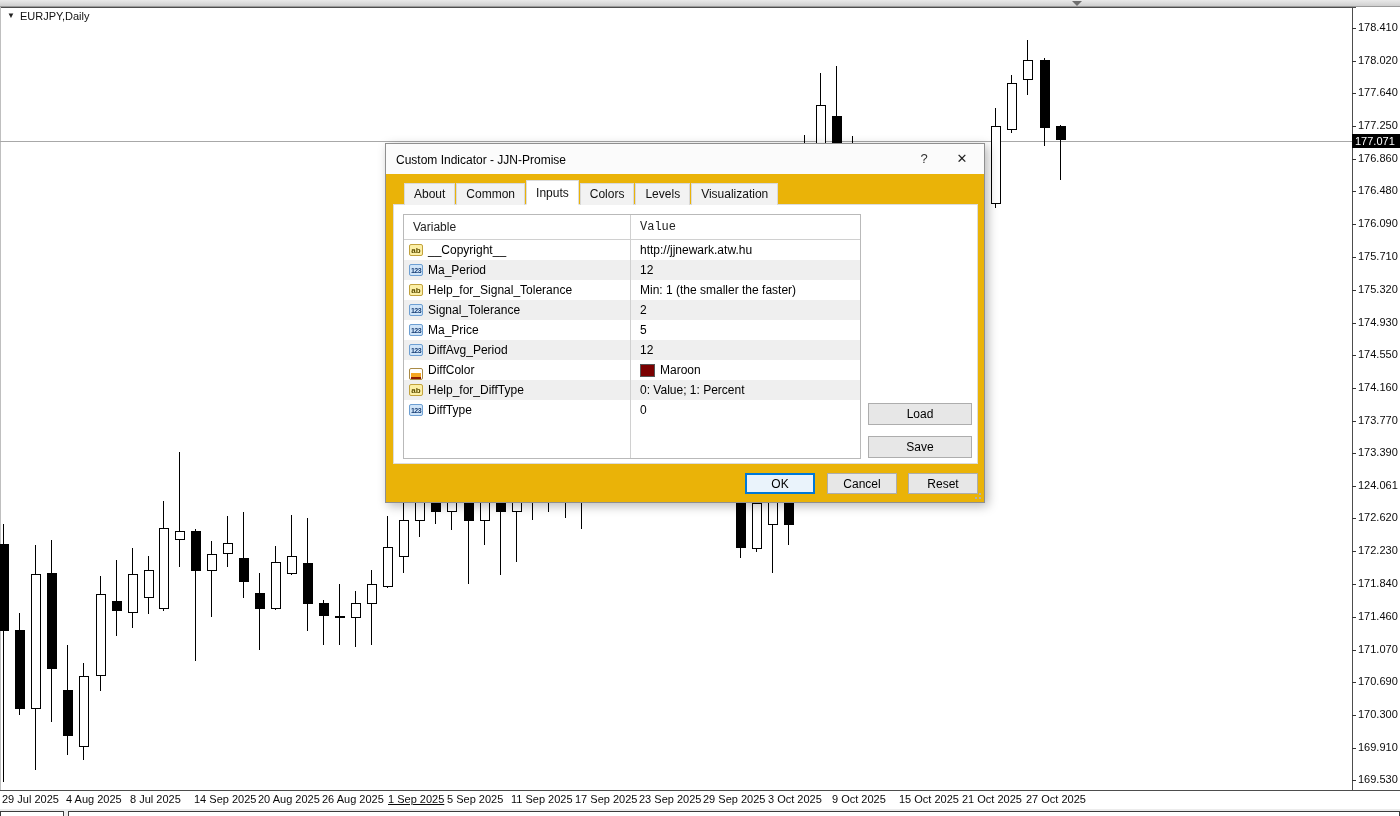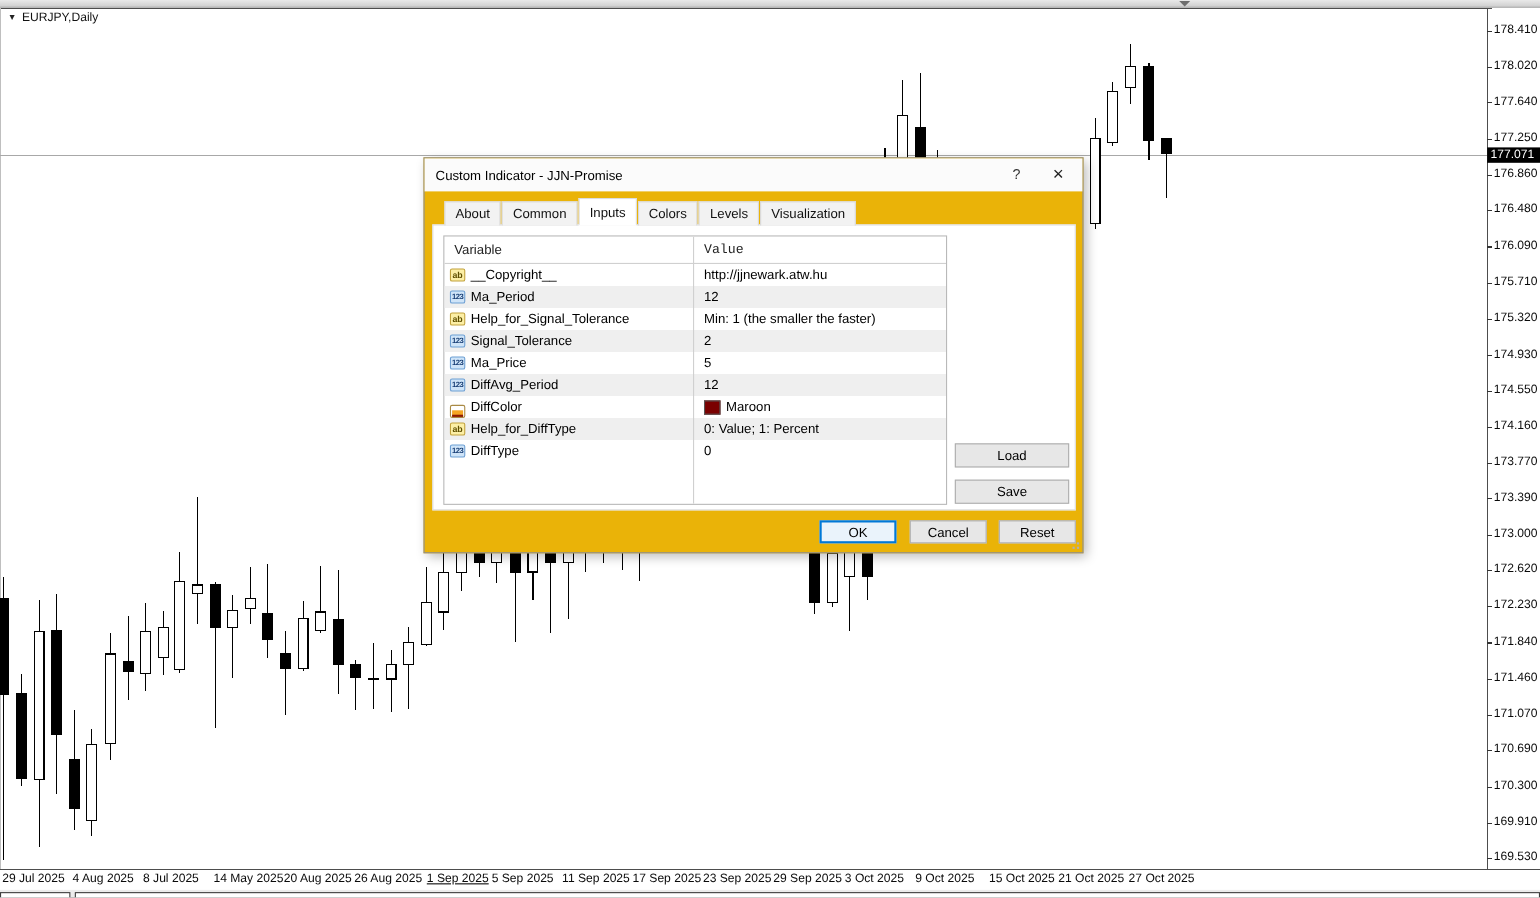--- a/index.html
+++ b/index.html
@@ -385,39 +385,39 @@
       <div class="axis-price-label" style="top: 145.254px;">176.860</div>
       <div class="axis-price-label" style="top: 177.432px;">176.480</div>
       <div class="axis-price-label" style="top: 210.458px;">176.090</div>
       <div class="axis-price-label" style="top: 242.636px;">175.710</div>
       <div class="axis-price-label" style="top: 275.661px;">175.320</div>
       <div class="axis-price-label" style="top: 308.686px;">174.930</div>
       <div class="axis-price-label" style="top: 340.865px;">174.550</div>
       <div class="axis-price-label" style="top: 373.89px;">174.160</div>
       <div class="axis-price-label" style="top: 406.915px;">173.770</div>
       <div class="axis-price-label" style="top: 439.094px;">173.390</div>
-      <div class="axis-price-label" style="top: 472.119px;">173.000</div>
+      <div class="axis-price-label" style="top: 472.119px;">124.061</div>
       <div class="axis-price-label" style="top: 504.297px;">172.620</div>
       <div class="axis-price-label" style="top: 537.322px;">172.230</div>
       <div class="axis-price-label" style="top: 570.348px;">171.840</div>
       <div class="axis-price-label" style="top: 602.526px;">171.460</div>
       <div class="axis-price-label" style="top: 635.551px;">171.070</div>
       <div class="axis-price-label" style="top: 667.73px;">170.690</div>
       <div class="axis-price-label" style="top: 700.755px;">170.300</div>
       <div class="axis-price-label" style="top: 733.78px;">169.910</div>
       <div class="axis-price-label" style="top: 765.958px;">169.530</div>
     </div>
   <div class="price-box" style="top: 134.387px;">
     <span>177.071</span>
   </div>
   <div id="date-axis">
       <div class="axis-date-label" style="left: 2px;">29 Jul 2025</div>
       <div class="axis-date-label" style="left: 66px;">4 Aug 2025</div>
       <div class="axis-date-label" style="left: 130px;">8 Jul 2025</div>
-      <div class="axis-date-label" style="left: 194px;">14 May 2025</div>
+      <div class="axis-date-label" style="left: 194px;">14 Sep 2025</div>
       <div class="axis-date-label" style="left: 258px;">20 Aug 2025</div>
       <div class="axis-date-label" style="left: 322px;">26 Aug 2025</div>
       <div class="axis-date-label" style="left: 388px; text-decoration: underline;">1 Sep 2025</div>
       <div class="axis-date-label" style="left: 447px;">5 Sep 2025</div>
       <div class="axis-date-label" style="left: 511px;">11 Sep 2025</div>
       <div class="axis-date-label" style="left: 575px;">17 Sep 2025</div>
       <div class="axis-date-label" style="left: 639px;">23 Sep 2025</div>
       <div class="axis-date-label" style="left: 703px;">29 Sep 2025</div>
       <div class="axis-date-label" style="left: 768px;">3 Oct 2025</div>
       <div class="axis-date-label" style="left: 832px;">9 Oct 2025</div>

